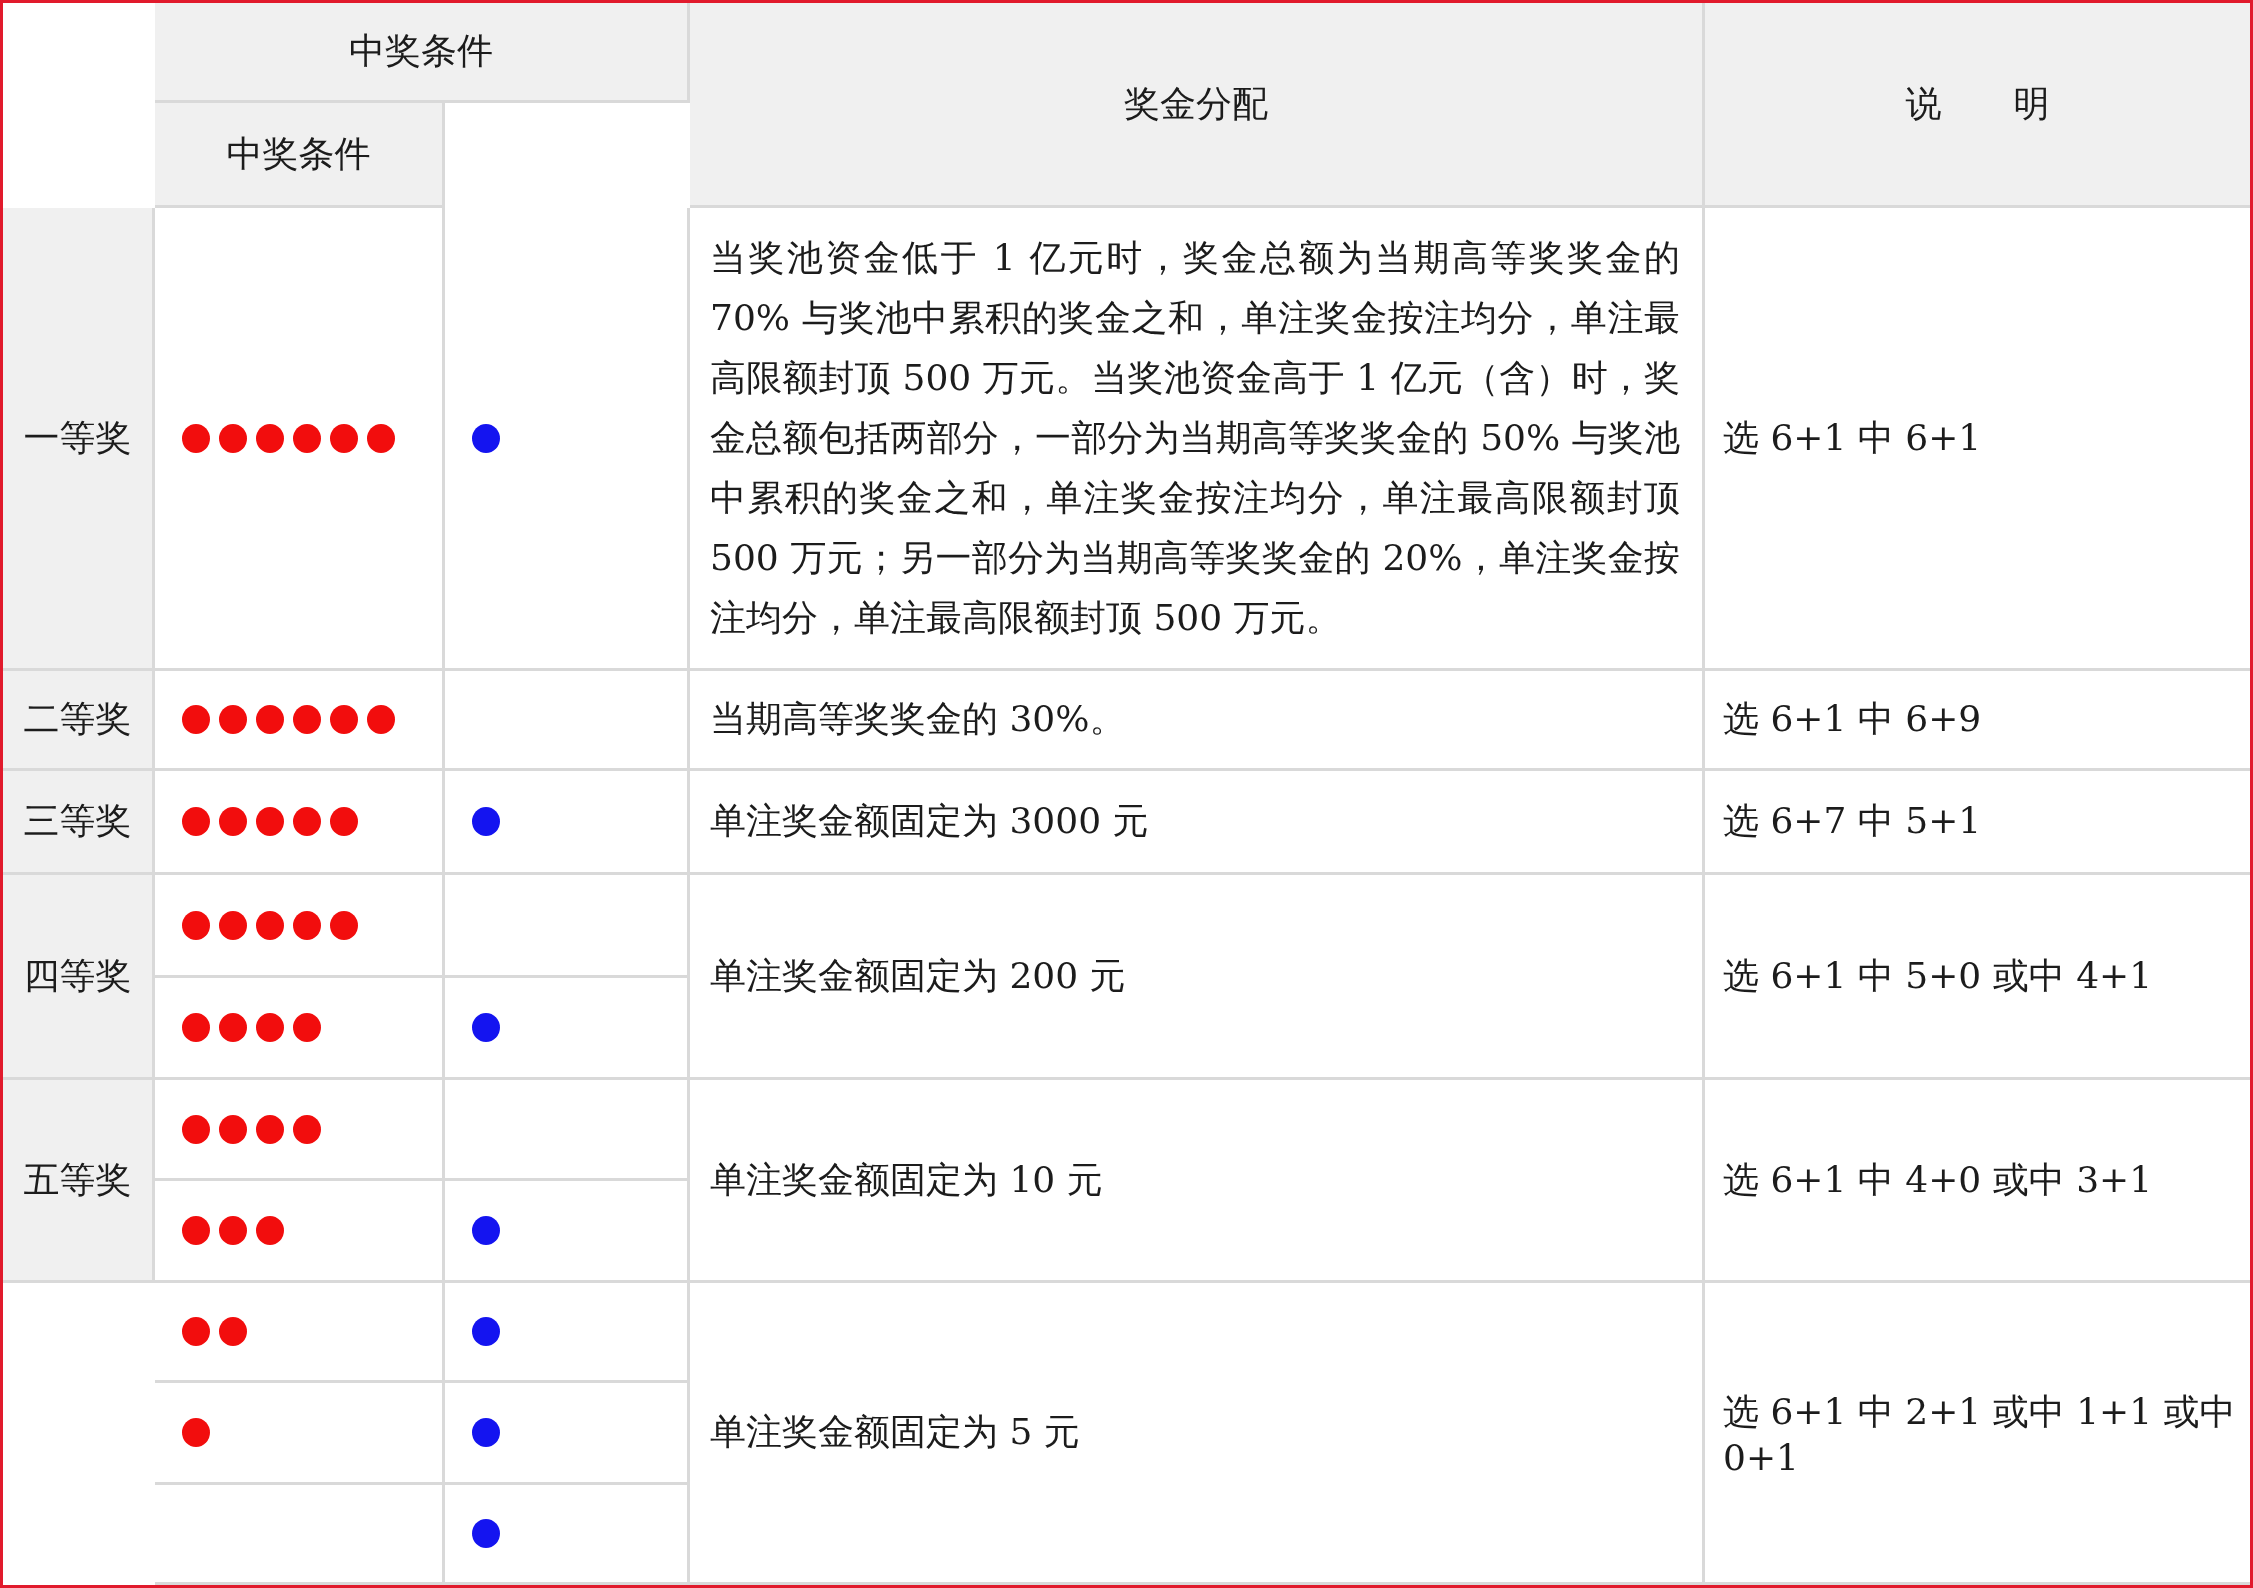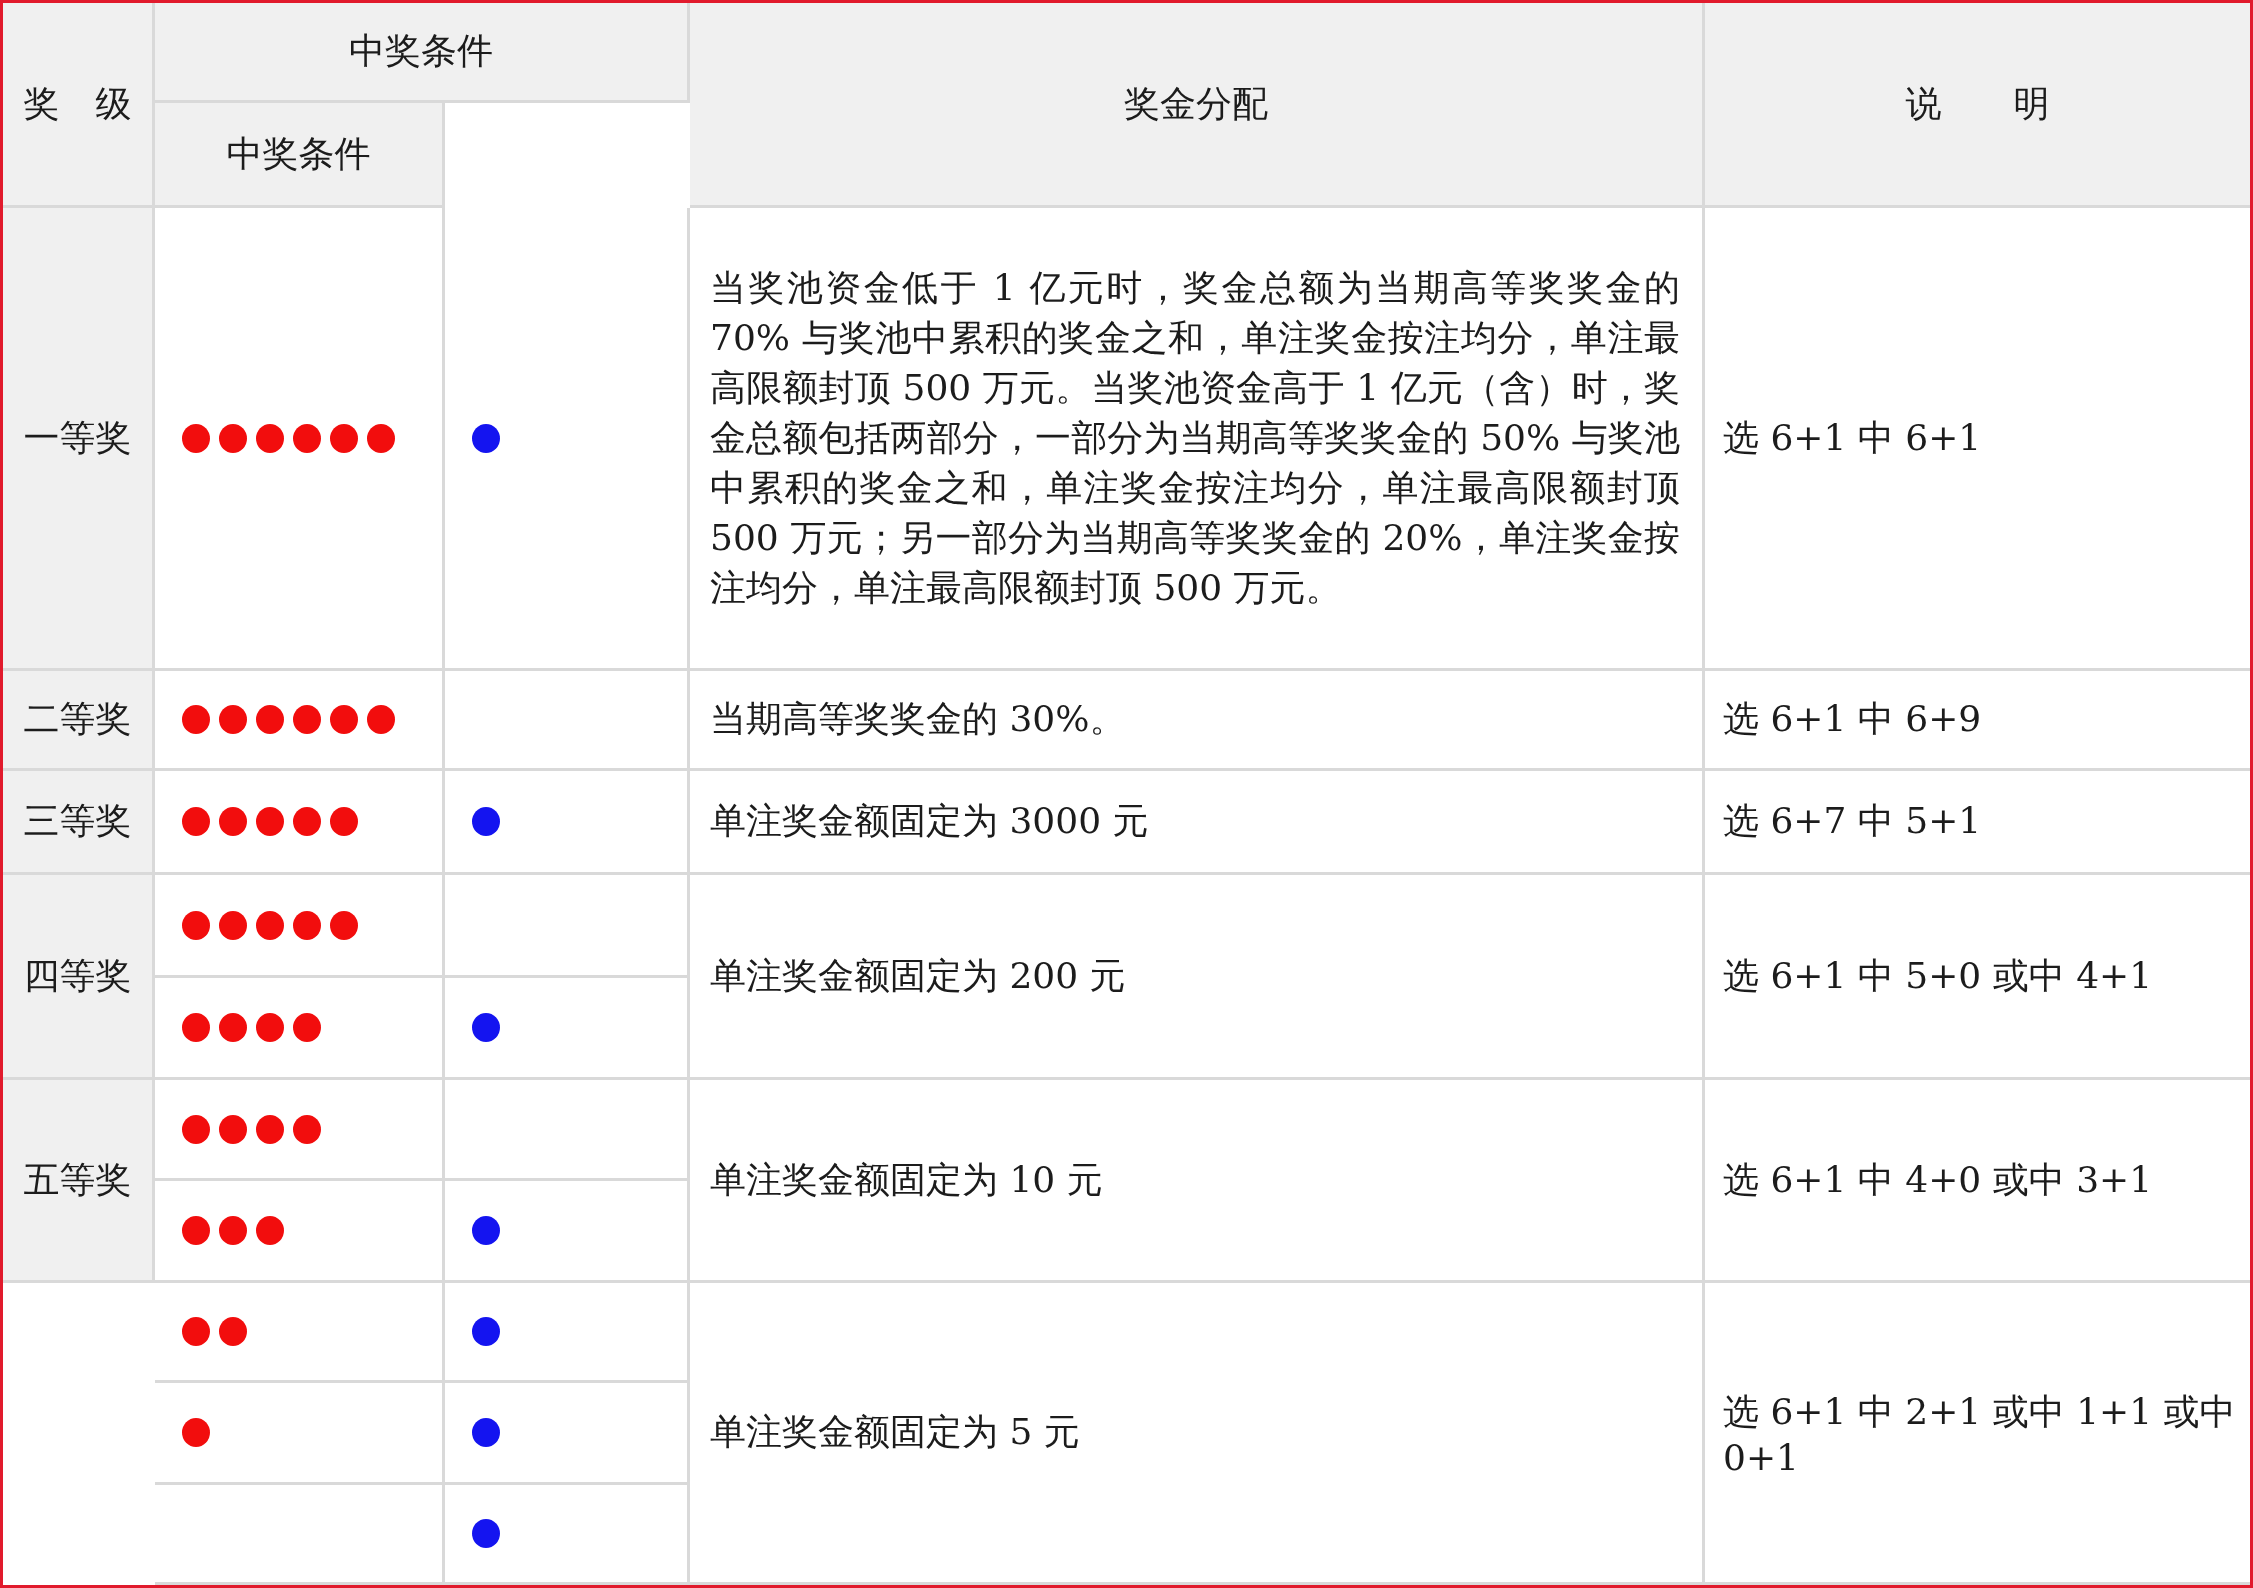--- a/index.html
+++ b/index.html
@@ -32,41 +32,38 @@
   .cell.hd, .cell.lvl{
     background:var(--header_bg,#f0f0f0);
     justify-content:center;
     text-align:left;
   }
   .cell.balls{justify-content:flex-start;padding-left:27px;}
   .cell.desc{justify-content:flex-start;padding-left:20px;padding-right:22px;}
   .cell.note{justify-content:flex-start;padding-left:18px;padding-right:10px;}
   .cell.para{
     text-align:justify;
-    line-height:50px;
+    line-height:60px;
   }
   .ball{
     display:inline-block;
     width:28px;height:29px;
     border-radius:50%;
     margin-right:9px;
     flex:0 0 auto;
   }
   .ball.red{background:var(--red_ball,#f20d0d);}
   .ball.blue{background:var(--blue_ball,#1414f0);}
 </style>
 </head>
 <body>
 
 <div class="table-wrap">
   <div class="grid">
 
-    <div class="cell hd" style="grid-area:1/1/3/2">
-        <span>奖　级</span>
-      </div>
     <div class="cell hd" style="grid-area:1/2/2/4">
         <span>中奖条件</span>
       </div>
     <div class="cell hd" style="grid-area:1/4/3/5">
         <span>奖金分配</span>
       </div>
     <div class="cell hd last-col" style="grid-area:1/5/3/6">
         <span>说　　明</span>
       </div>
     <div class="cell hd" style="grid-area:2/2/3/3">

